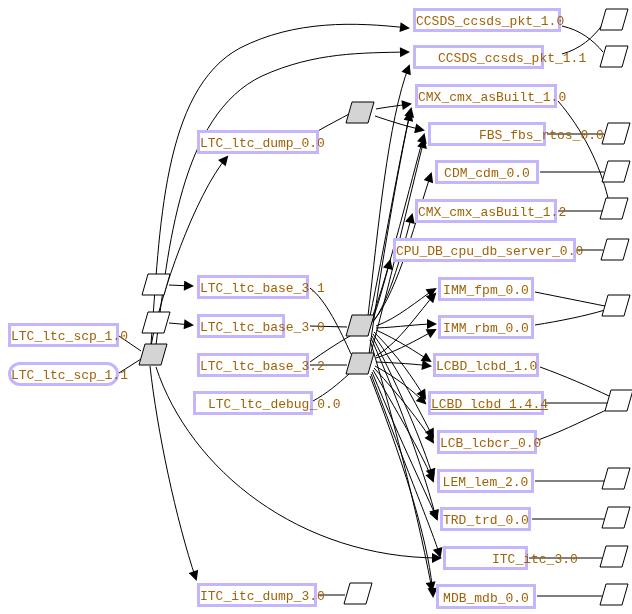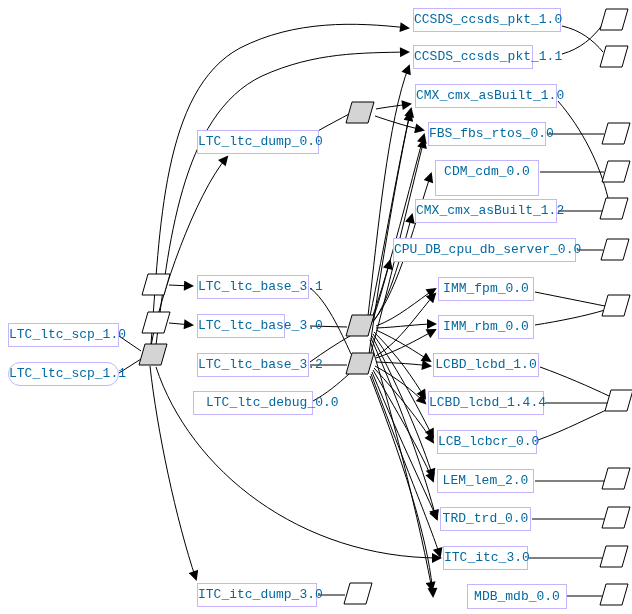--- a/index.html
+++ b/index.html
@@ -7,26 +7,26 @@
     position:relative;
     width:632px;height:614px;
     background:#ffffff;
     font-family:"Liberation Mono","DejaVu Sans Mono",monospace;
     overflow:hidden;
   }
   #edge-layer{position:absolute;left:0;top:0;width:632px;height:614px;}
   .node{
     position:absolute;
     box-sizing:border-box;
-    border:1px solid #c4b5fd;
+    border:3px solid #c4b5fd;
     background:#fff;
     font-size:13px;
     text-align:center;
     white-space:nowrap;
-    color:#0369a1;
+    color:#a16207;
   }
 </style>
 </head>
 <body>
 
 <div id="stage">
   <svg id="edge-layer" xmlns="http://www.w3.org/2000/svg" width="632" height="614" viewBox="0 0 632 614">
     <defs>
       <marker id="arrow" viewBox="0 0 10 10" refX="8" refY="5" markerWidth="12" markerHeight="10" orient="auto">
         <path d="M0,0 L10,5 L0,10 Z" fill="#000000"></path>
@@ -110,35 +110,35 @@
         <polygon points="148,312 170,312 164,333 142,333" fill="#ffffff" stroke="#000000" stroke-width="1"></polygon>
         <polygon points="145,344 167,344 161,365 139,365" fill="#d4d4d4" stroke="#000000" stroke-width="1"></polygon>
         <polygon points="352,102 374,102 368,123 346,123" fill="#d4d4d4" stroke="#000000" stroke-width="1"></polygon>
         <polygon points="352,315 374,315 368,336 346,336" fill="#d4d4d4" stroke="#000000" stroke-width="1"></polygon>
         <polygon points="352,353 374,353 368,374 346,374" fill="#d4d4d4" stroke="#000000" stroke-width="1"></polygon>
         <polygon points="350,583 372,583 366,604 344,604" fill="#ffffff" stroke="#000000" stroke-width="1"></polygon>
       </g>
   </svg>
   <div id="nodes">
       <div class="node" style="left: 413px; top: 8px; width: 148px; height: 24px; line-height: 22px;">CCSDS_ccsds_pkt_1.0</div>
-      <div class="node" style="left: 413px; top: 45px; width: 120px; height: 24px; line-height: 22px;">CCSDS_ccsds_pkt_1.1</div>
+      <div class="node" style="left: 413px; top: 45px; width: 131px; height: 24px; line-height: 22px; padding-left: 22px;">CCSDS_ccsds_pkt_1.1</div>
       <div class="node" style="left: 415px; top: 84px; width: 142px; height: 24px; line-height: 22px;">CMX_cmx_asBuilt_1.0</div>
-      <div class="node" style="left: 428px; top: 122px; width: 118px; height: 24px; line-height: 22px;">FBS_fbs_rtos_0.0</div>
-      <div class="node" style="left: 435px; top: 160px; width: 104px; height: 36px; line-height: 22px;">CDM_cdm_0.0</div>
+      <div class="node" style="left: 428px; top: 122px; width: 118px; height: 24px; line-height: 22px; padding-left: 48px;">FBS_fbs_rtos_0.0</div>
+      <div class="node" style="left: 435px; top: 160px; width: 104px; height: 24px; line-height: 22px;">CDM_cdm_0.0</div>
       <div class="node" style="left: 415px; top: 199px; width: 142px; height: 24px; line-height: 22px;">CMX_cmx_asBuilt_1.2</div>
       <div class="node" style="left: 393px; top: 238px; width: 183px; height: 24px; line-height: 22px;">CPU_DB_cpu_db_server_0.0</div>
       <div class="node" style="left: 438px; top: 277px; width: 96px; height: 24px; line-height: 22px;">IMM_fpm_0.0</div>
       <div class="node" style="left: 438px; top: 315px; width: 96px; height: 24px; line-height: 22px;">IMM_rbm_0.0</div>
       <div class="node" style="left: 433px; top: 353px; width: 106px; height: 24px; line-height: 22px;">LCBD_lcbd_1.0</div>
-      <div class="node" style="left: 428px; top: 391px; width: 116px; height: 24px; line-height: 22px;">LCBD_lcbd_1.4.4</div>
+      <div class="node" style="left: 428px; top: 391px; width: 116px; height: 24px; line-height: 22px; text-decoration: underline;">LCBD_lcbd_1.4.4</div>
       <div class="node" style="left: 437px; top: 430px; width: 100px; height: 24px; line-height: 22px; text-align: right;">LCB_lcbcr_0.0</div>
       <div class="node" style="left: 437px; top: 469px; width: 97px; height: 24px; line-height: 22px;">LEM_lem_2.0</div>
       <div class="node" style="left: 440px; top: 507px; width: 91px; height: 24px; line-height: 22px;">TRD_trd_0.0</div>
-      <div class="node" style="left: 443px; top: 546px; width: 85px; height: 24px; line-height: 22px;">ITC_itc_3.0</div>
-      <div class="node" style="left: 436px; top: 584px; width: 100px; height: 25px; line-height: 23px; margin-left: 31px;">MDB_mdb_0.0</div>
+      <div class="node" style="left: 443px; top: 546px; width: 85px; height: 24px; line-height: 22px; padding-left: 46px;">ITC_itc_3.0</div>
+      <div class="node" style="left: 436px; top: 584px; width: 100px; height: 25px; line-height: 23px;">MDB_mdb_0.0</div>
       <div class="node" style="left: 197px; top: 130px; width: 122px; height: 24px; line-height: 22px;">LTC_ltc_dump_0.0</div>
       <div class="node" style="left: 197px; top: 275px; width: 112px; height: 24px; line-height: 22px;">LTC_ltc_base_3.1</div>
       <div class="node" style="left: 197px; top: 314px; width: 88px; height: 24px; line-height: 22px;">LTC_ltc_base_3.0</div>
       <div class="node" style="left: 197px; top: 353px; width: 112px; height: 24px; line-height: 22px;">LTC_ltc_base_3.2</div>
       <div class="node" style="left: 193px; top: 391px; width: 120px; height: 24px; line-height: 22px; padding-left: 12px;">LTC_ltc_debug_0.0</div>
       <div class="node" style="left: 8px; top: 323px; width: 111px; height: 24px; line-height: 22px;">LTC_ltc_scp_1.0</div>
       <div class="node" style="left: 8px; top: 362px; width: 111px; height: 24px; line-height: 22px; border-radius: 12px;">LTC_ltc_scp_1.1</div>
       <div class="node" style="left: 197px; top: 583px; width: 120px; height: 24px; line-height: 22px;">ITC_itc_dump_3.0</div>
     </div>
 </div>

